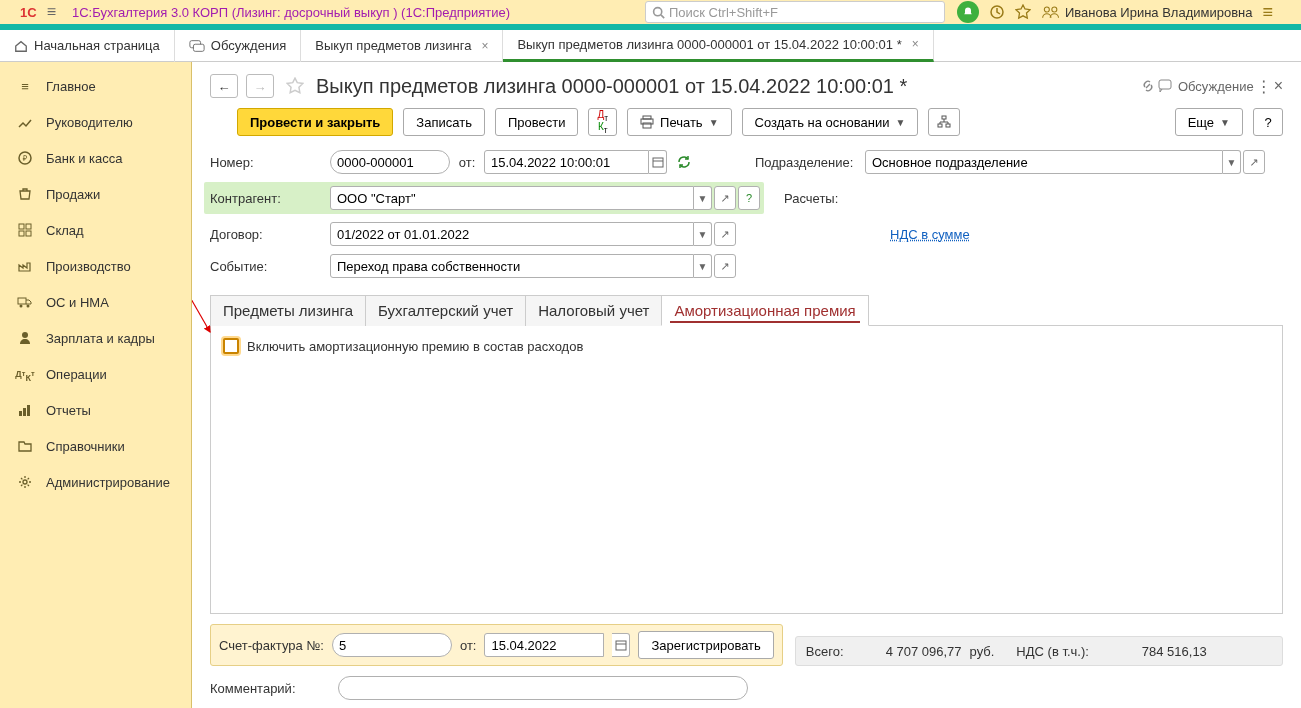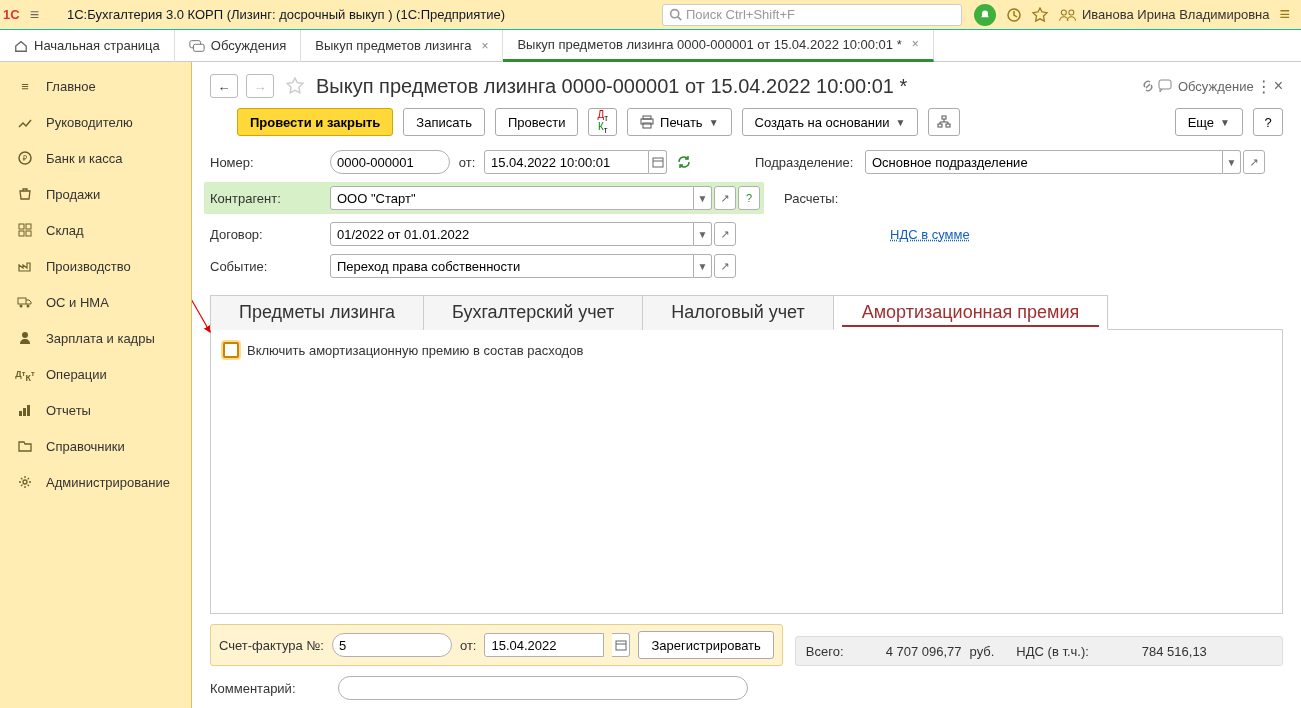--- a/index.html
+++ b/index.html
@@ -8,29 +8,29 @@
     font-family: Arial, sans-serif;
     font-size: 13px;
     color: #333;
     background: #fff;
     width: 1301px; height: 708px; overflow: hidden;
   }
   
   .titlebar {
     display: flex; align-items: center;
     background: #ffedb3;
-    border-bottom: 1px solid #14b8a6;
+    border-bottom: 6px solid #14b8a6;
     height: 30px;
-    padding: 0 3px;
+    padding: 0 20px;
     font-size: 13px;
   }
   .tb-left { display:flex; align-items:center; gap:6px; }
   .tb-logo { color:#d33; font-weight:bold; font-size:13px; }
   .tb-burger { color:#666; font-size:16px; cursor:pointer; padding:0 4px;}
-  .tb-title { margin-left:18px; color:#0f172a;}
+  .tb-title { margin-left:6px; color:#a21caf;}
   .tb-search {
     margin-left:auto;
     display:flex; align-items:center;
     background:#fff; border:1px solid #ccc; border-radius:3px;
     height:22px; width:300px; padding:0 6px; color:#999;
   }
   .tb-search svg{margin-right:4px;}
   .tb-icons{display:flex;align-items:center;gap:10px;margin-left:12px;margin-right:8px;}
   .tb-bell{
     width:22px;height:22px;border-radius:50%;
@@ -110,22 +110,22 @@
   .sq{
     width:22px;height:24px;border:1px solid #b0b0b0;border-radius:3px;background:#fff;
     display:flex;align-items:center;justify-content:center;font-size:11px;color:#666;cursor:pointer;margin-left:2px;
   }
   .link{color:#1060c0;text-decoration:underline dotted;cursor:pointer;}
   .row-hl{background:#d7f0c7;padding:4px 6px;border-radius:2px;margin-left:-6px;}
 
   
   .innertabs{display:flex;border-bottom:1px solid #ccc;margin-top:8px;}
   .itab{
-    padding:6px 28px;border:1px solid #ccc;border-bottom:none;
-    background:#f5f5f5;margin-right:-1px;cursor:pointer;font-size:18px;position:relative;top:1px;
+    padding:6px 12px;border:1px solid #ccc;border-bottom:none;
+    background:#f5f5f5;margin-right:-1px;cursor:pointer;font-size:15px;position:relative;top:1px;
   }
   .itab.active{background:#fff;border-bottom:1px solid #fff;color:#a03030;}
   .itab.active::after{content:"";position:absolute;left:8px;right:8px;bottom:2px;height:2px;background:#a03030;}
 
   .tabpane{
     border:1px solid #ccc;border-top:none;
     flex:1;padding:12px;display:flex;align-items:flex-start;
   }
   .cbwrap{display:flex;align-items:center;gap:8px;}
   .cb{

